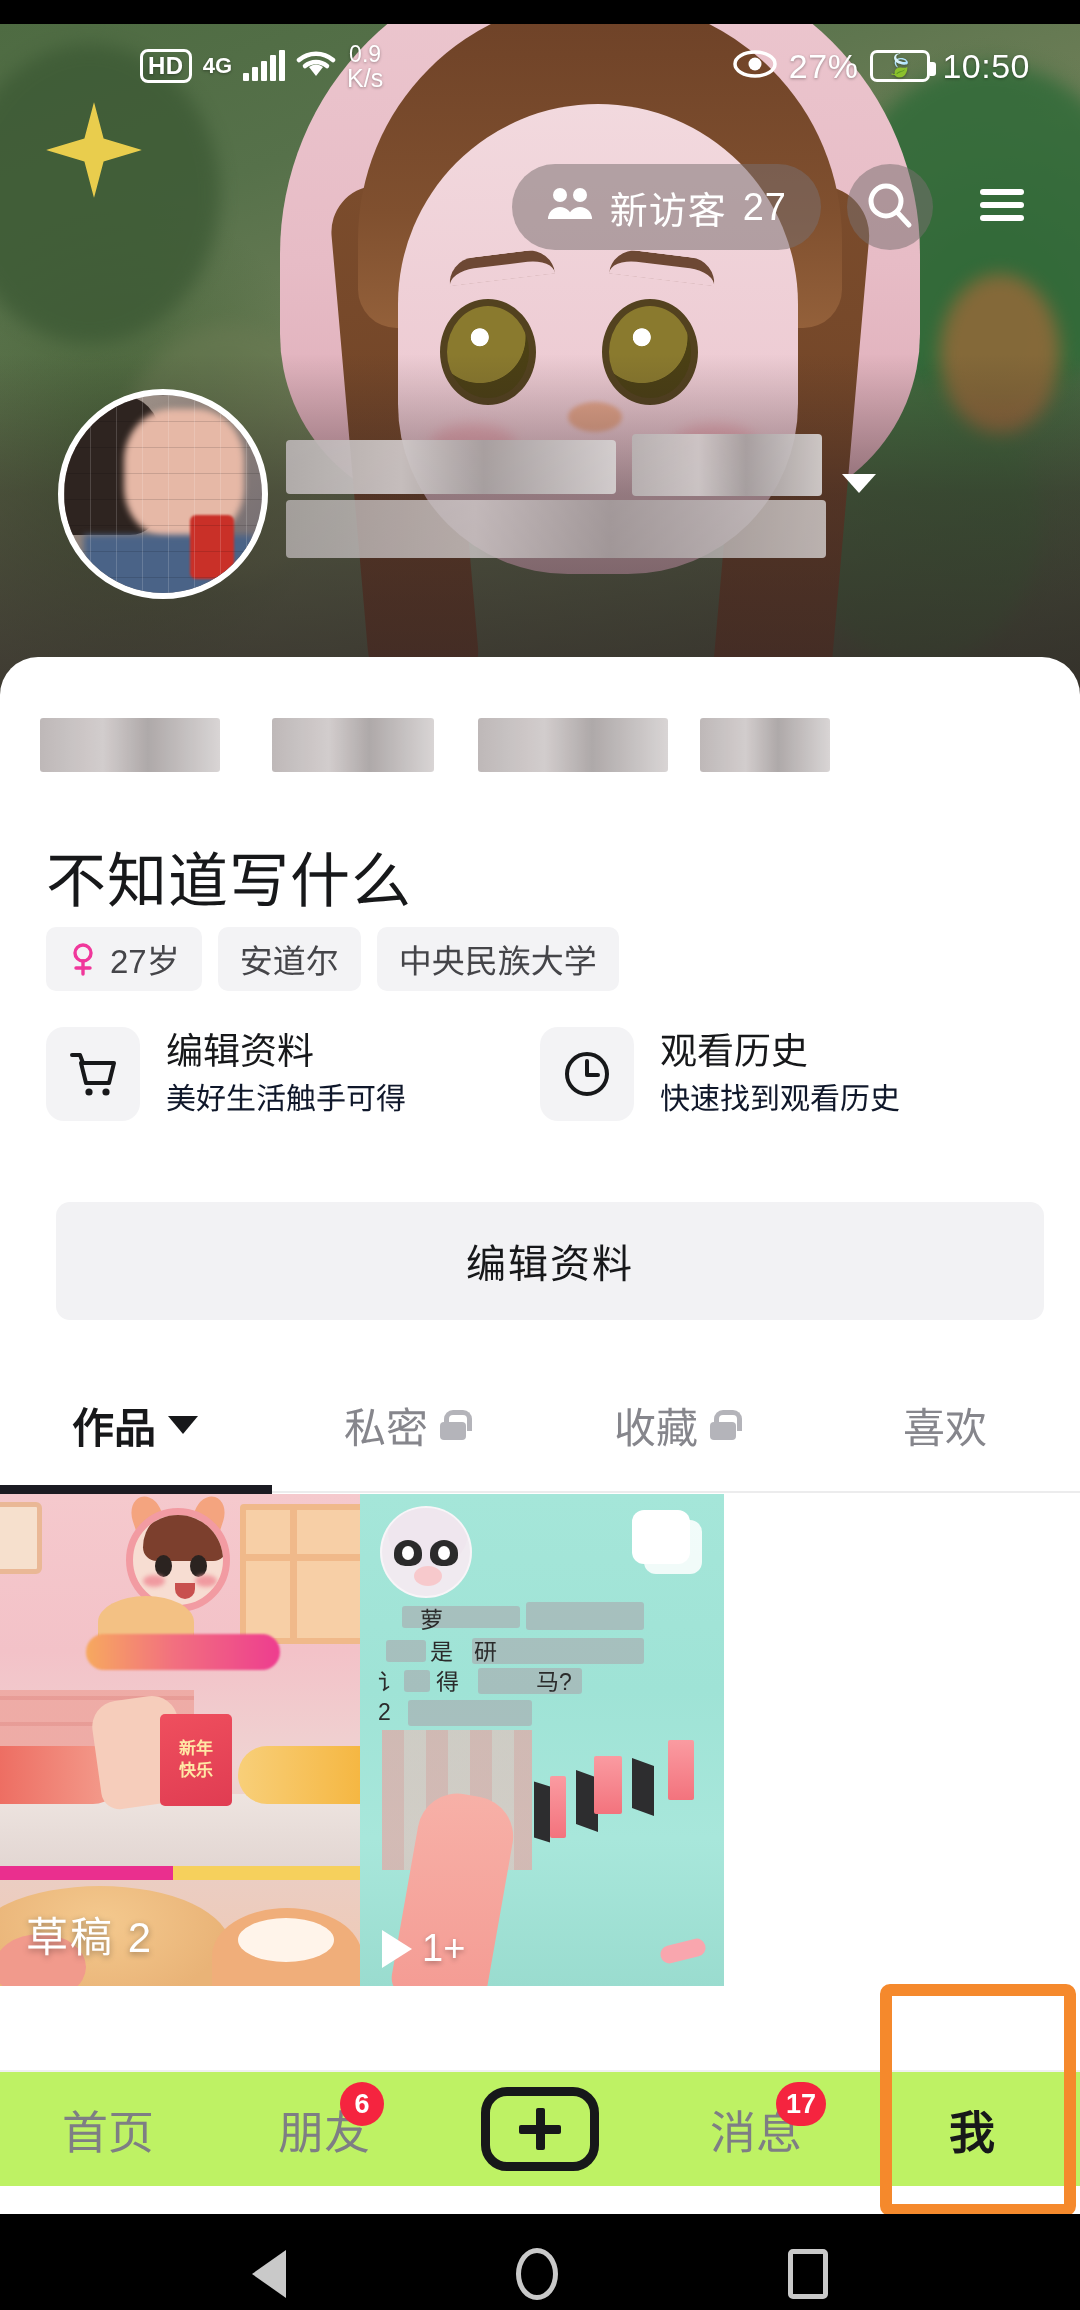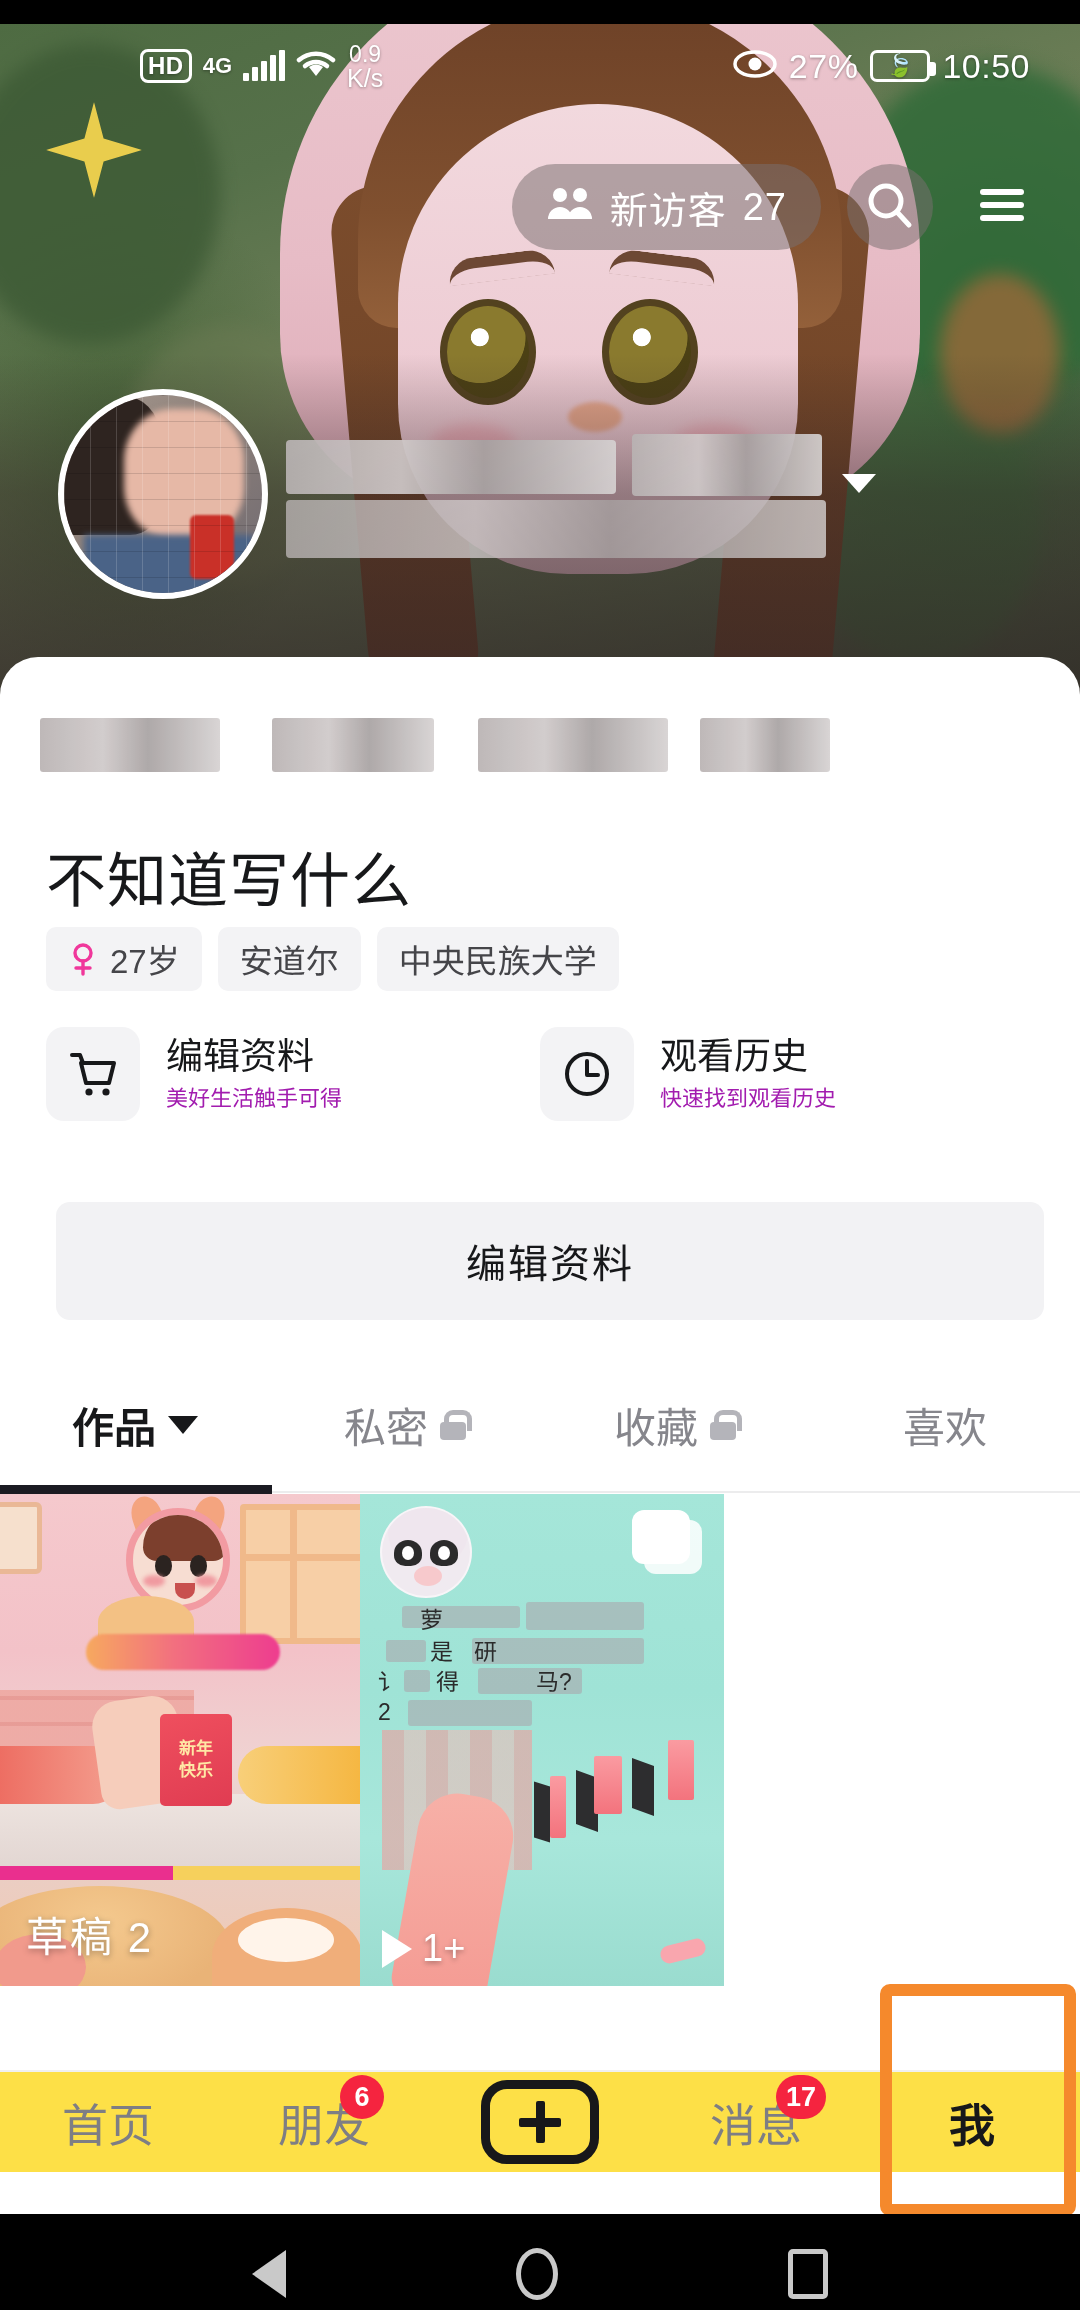--- a/index.html
+++ b/index.html
@@ -146,21 +146,21 @@
   .tag { height:64px; background:#f3f3f5; border-radius:10px; padding:0 22px;
          display:flex; align-items:center; gap:12px; font-size:33px; color:#454549; }
   .tag .sex { width:30px; height:34px; position:relative; }
 
   
   #shortcuts { position:absolute; left:46px; top:370px; width:988px; display:flex; gap:0; }
   .shortcut { display:flex; align-items:center; gap:26px; width:494px; }
   .sc-ico { width:94px; height:94px; border-radius:18px; background:#f3f3f5;
             display:flex; align-items:center; justify-content:center; flex:0 0 auto; }
   .sc-t1 { font-size:37px; color:#17181a; line-height:1.25; }
-  .sc-t2 { font-size:22px; color:#a21caf; line-height:1.35; margin-top:4px; }
+  .sc-t2 { font-size:30px; color:#0f172a; line-height:1.35; margin-top:4px; }
 
   
   #actions { position:absolute; left:56px; top:545px; width:988px; display:flex; gap:18px; }
   .act-btn { flex:1; height:118px; background:#f2f2f4; border-radius:14px;
              display:flex; align-items:center; justify-content:center;
              font-size:40px; color:#17181a; letter-spacing:2px; }
 
   
   #tabs { position:absolute; left:0; top:705px; width:1080px; height:125px; display:flex; }
   .tab { flex:1; display:flex; align-items:center; justify-content:center; gap:12px;
@@ -253,22 +253,22 @@
   #c2-hand { position:absolute; left:46px; top:300px; width:96px; height:210px;
              background:linear-gradient(170deg,#f7b1a8,#f49a92); border-radius:40px 40px 20px 20px; transform:rotate(10deg); }
   #c2-blur { position:absolute; left:22px; top:236px; width:150px; height:140px;
              background:repeating-linear-gradient(90deg,rgba(246,150,150,.55) 0 22px,rgba(250,180,178,.5) 22px 44px); }
   #c2-play { position:absolute; left:22px; bottom:16px; display:flex; align-items:center; gap:10px;
              color:#fff; font-size:38px; text-shadow:0 2px 5px rgba(0,0,0,.3); }
   #c2-play .tri { width:0;height:0;border-left:30px solid #fff;border-top:19px solid transparent;border-bottom:19px solid transparent; }
   #c2-pill { position:absolute; right:18px; bottom:26px; width:46px; height:18px; background:#f9a6ae; border-radius:10px; transform:rotate(-14deg); }
 
   
-  #bottomnav { position:absolute; left:0; top:2046px; width:1080px; height:102px;
-               background:#fde047; display:flex; align-items:center; z-index:26;
+  #bottomnav { position:absolute; left:0; top:2046px; width:1080px; height:116px;
+               background:#bef264; display:flex; align-items:center; z-index:26;
                border-top:2px solid #f0f0f1; }
   .nav-item { flex:1; position:relative; display:flex; align-items:center; justify-content:center;
               font-size:46px; color:#7e7e84; }
   .nav-item.active { color:#17181a; font-weight:700; }
   .badge { position:absolute; background:#f5243f; color:#fff; border-radius:26px; height:44px;
            min-width:44px; padding:0 10px; display:flex; align-items:center; justify-content:center;
            font-size:27px; font-weight:700; top:-14px; }
   #plus-btn { width:118px; height:84px; border:9px solid #17181a; border-radius:26px;
               display:flex; align-items:center; justify-content:center; }
   #plus-btn .pv { position:absolute; width:9px; height:42px; background:#17181a; border-radius:2px; }

